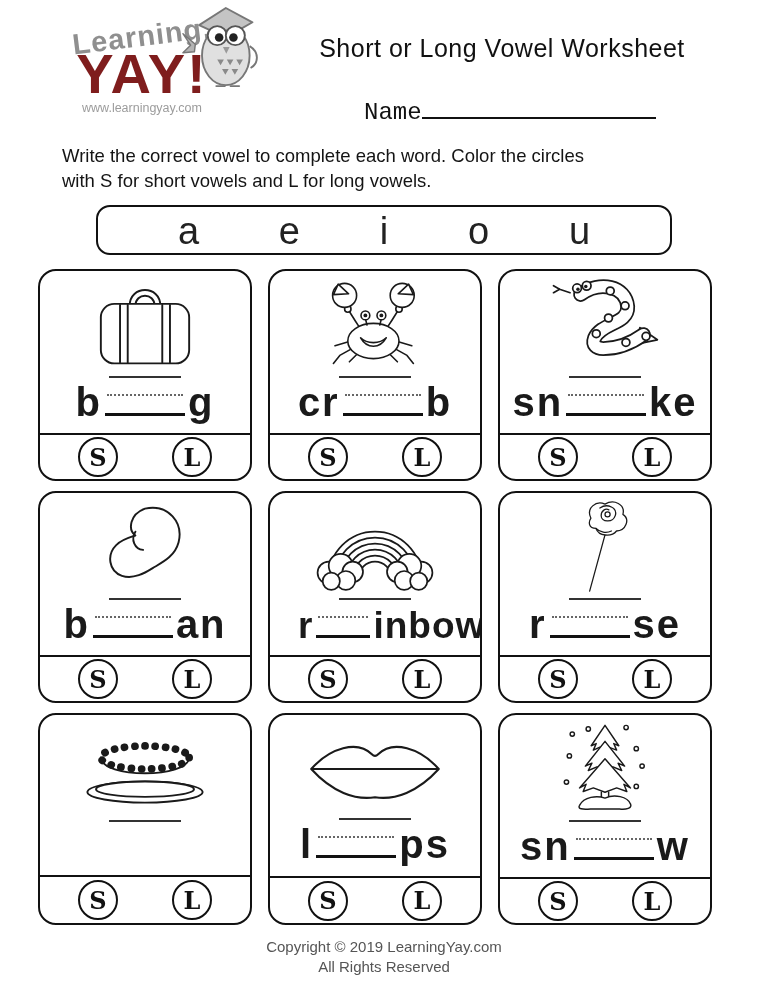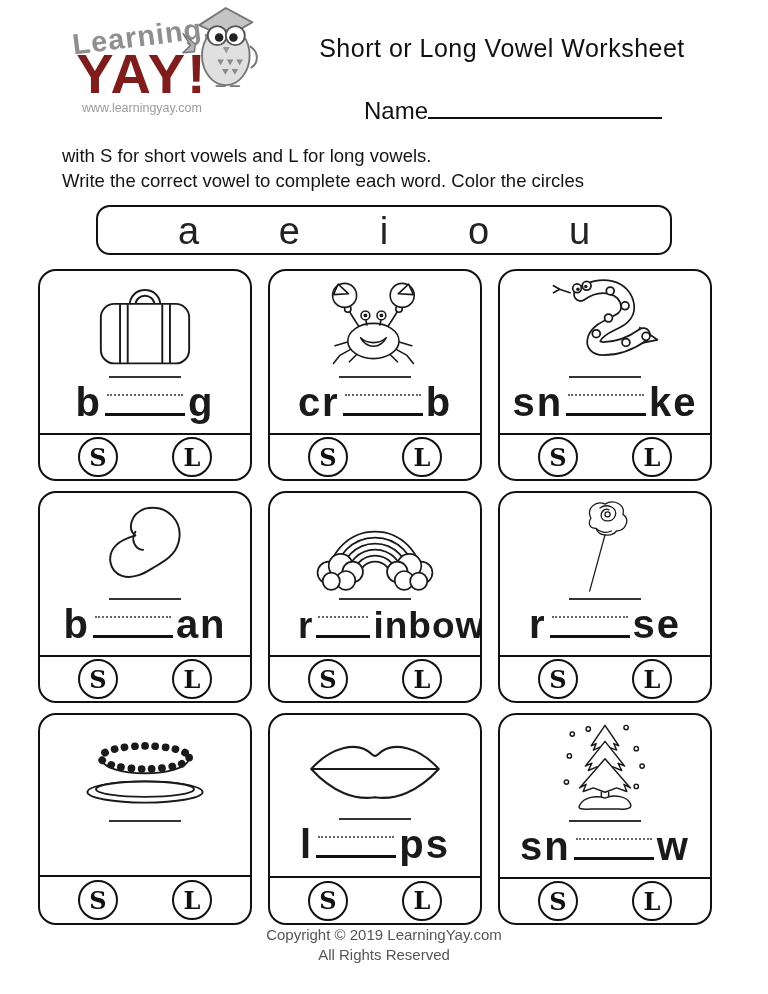--- a/index.html
+++ b/index.html
@@ -12,21 +12,21 @@
   .header { position:relative; height:140px; }
   .logo { position:absolute; left:42px; top:20px; width:200px; text-align:center; }
   .logo-top { display:inline-block; font-size:29px; font-weight:bold; color:#8f8f8f;
               transform:rotate(-7deg); letter-spacing:1px; }
   .logo-main { font-size:56px; font-weight:900; color:#7f1d1d; letter-spacing:2px;
                line-height:0.9; margin-top:-4px; }
   .logo-url { font-size:12.5px; color:#9c9c9c; margin-top:2px; }
   .owl { position:absolute; right:-20px; top:-16px; width:80px; height:88px; }
   .header-right { position:absolute; left:256px; right:20px; top:34px; text-align:center; }
   .title { font-size:25px; letter-spacing:0.5px; color:#111; font-weight:500; }
-  .name-row { margin-top:34px; font-size:24px; text-align:left; padding-left:108px; color:#111; }
+  .name-row { margin-top:34px; font-size:24px; text-align:left; padding-left:108px; color:#111;font-family:Liberation Mono, monospace; }
   .name-line { display:inline-block; width:234px; border-bottom:2.5px solid #111; height:22px; }
   
   .instructions { margin:4px 40px 0 62px; font-size:18.5px; line-height:1.33; color:#141414; }
   
   .vowel-strip { width:576px; height:50px; margin:12px auto 0; border:2px solid #111;
                  border-radius:14px; display:flex; align-items:center; justify-content:space-around;
                  padding:0 40px; }
   .vowel { font-size:38px; font-weight:300; color:#222; line-height:1; padding-top:2px; }
   
   .grid { margin:14px 38px 0; display:grid; grid-template-columns:repeat(3,214px);
@@ -46,21 +46,21 @@
   .card.wide .word-row { font-size:37px; letter-spacing:1px;margin-left:28px; }
   .card.wide .blank { width:54px; }
   .sl-divider { border-top:2px solid #111; margin-top:auto; }
   .sl-row { height:46px; display:flex; align-items:center; justify-content:space-between;
             padding:0 38px; }
   .sl-circle { width:40px; height:40px; border:2px solid #111; border-radius:50%;
                display:flex; align-items:center; justify-content:center;
                font-family:"DejaVu Serif", serif; font-size:24px; font-weight:600; color:#111;
                background:#fff; cursor:pointer; }
   
-  .footer { text-align:center; font-size:15px; line-height:1.35; color:#555; }
+  .footer { text-align:center; margin-top:12px; font-size:15px; line-height:1.35; color:#555; }
   
   svg .ln { fill:none; stroke:#1a1a1a; stroke-width:2; stroke-linecap:round; stroke-linejoin:round; }
   svg .fw { fill:#fff; stroke:#1a1a1a; stroke-width:2; stroke-linecap:round; stroke-linejoin:round; }
 </style>
 </head>
 <body>
 
 <div class="header">
   <div class="logo">
     <div><span class="logo-top">Learning,</span></div>
@@ -83,22 +83,22 @@
   </div>
   <div class="header-right">
     <div class="title">Short or Long Vowel Worksheet</div>
     <div class="name-row">
       <span>Name</span><span class="name-line"></span>
     </div>
   </div>
 </div>
 
 <div class="instructions">
+  <div>Write the correct vowel to complete each word. Color the circles</div>
   <div>with S for short vowels and L for long vowels.</div>
-  <div>Write the correct vowel to complete each word. Color the circles</div>
 </div>
 
 <div class="vowel-strip">
   <span class="vowel">a</span>
   <span class="vowel">e</span>
   <span class="vowel">i</span>
   <span class="vowel">o</span>
   <span class="vowel">u</span>
 </div>
 

